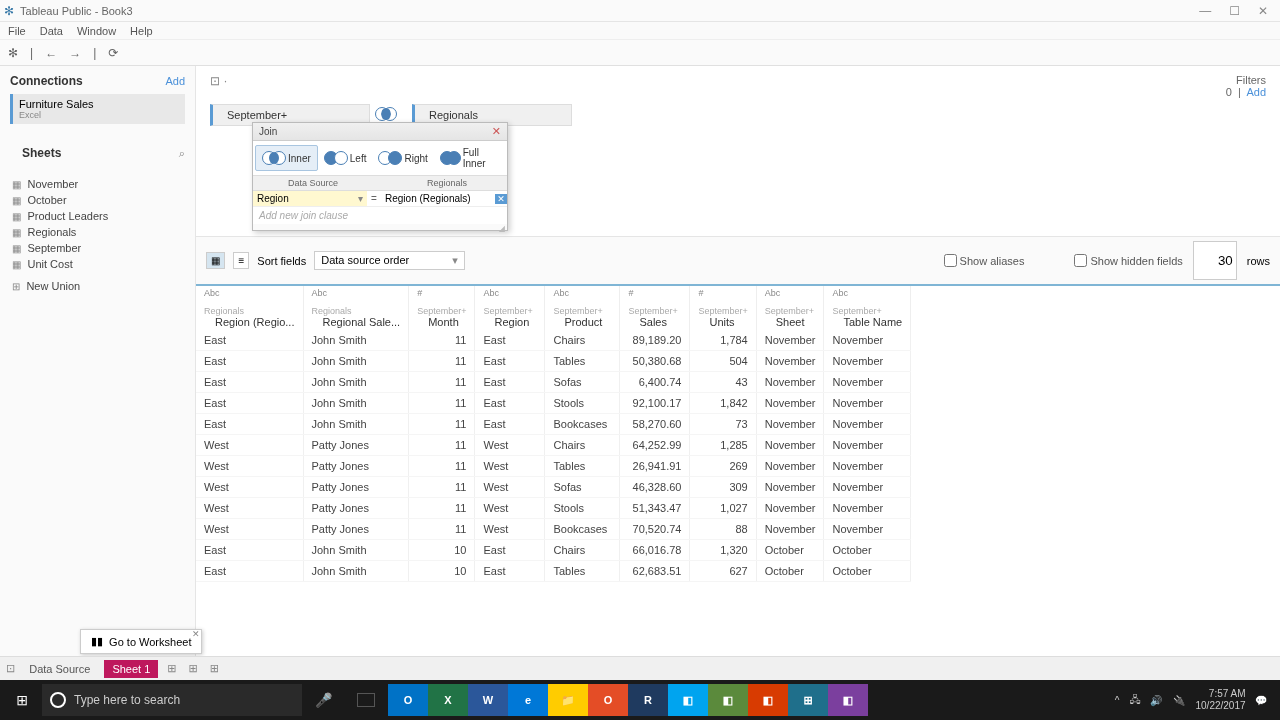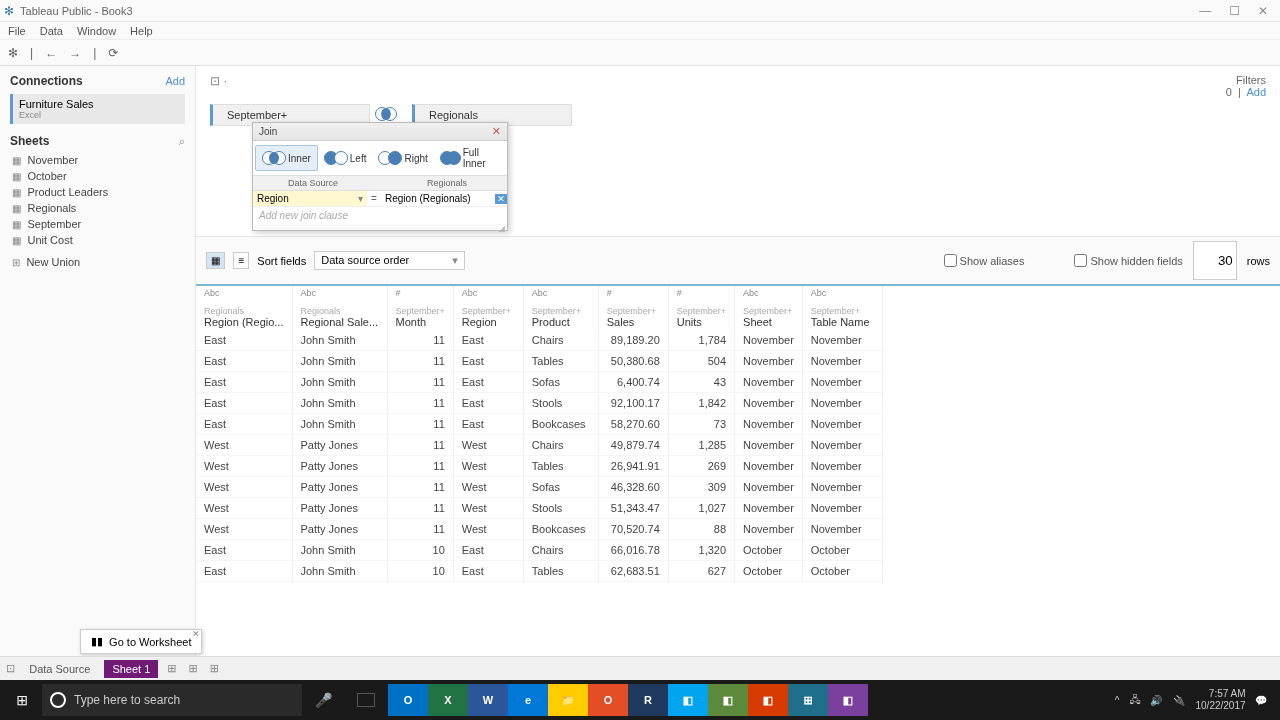--- a/index.html
+++ b/index.html
@@ -90,28 +90,28 @@
 .grid-controls .right { margin-left: auto; display: flex; align-items: center; gap: 10px; }
 .grid-controls .right label { display: flex; align-items: center; gap: 3px; color: #555; padding-left: 40px; }
 .grid-controls input.rows { width: 44px; border: 1px solid #ccc; padding: 11px 3px; text-align: right; }
 
 
 .grid-wrap { overflow: auto; height: 330px; background: #fff; font-size: 11px; }
 table.grid { border-collapse: collapse; }
 table.grid th { text-align: left; font-weight: normal; padding: 2px 8px; vertical-align: top; border-right: 1px solid #eee; background: #fff; }
 table.grid th .type { font-size: 9px; color: #888; display: block; }
 table.grid th .src { font-size: 9px; color: #aaa; display: block; margin-top: 8px; }
-table.grid th .name { font-size: 11px; color: #333; display: block; }
+table.grid th .name { font-size: 11px; color: #333; display: block; margin-left: 11px; }
 table.grid td { padding: 4px 8px; border-right: 1px solid #f0f0f0; border-bottom: 1px solid #f5f5f5; color: #444; white-space: nowrap; }
 table.grid td.num { text-align: right; }
 
 
 .bottombar { position: absolute; bottom: 40px; left: 0; right: 0; height: 24px; background: #f0f0f0; border-top: 1px solid #ddd; display: flex; align-items: center; padding: 0 6px; gap: 6px; font-size: 11px; }
 .bottombar .tab { padding: 3px 8px; cursor: pointer; color: #555; }
-.bottombar .tab.active { background: #701a75; color: #fff; }
+.bottombar .tab.active { background: #be185d; color: #fff; }
 .bottombar .icon { color: #888; cursor: pointer; padding: 0 3px; }
 
 .go-ws { position: absolute; bottom: 66px; left: 80px; background: #fff; border: 1px solid #ccc; box-shadow: 1px 1px 4px rgba(0,0,0,0.2); padding: 5px 10px; font-size: 11px; display: flex; align-items: center; gap: 6px; }
 .go-ws .x { position: absolute; top: -1px; right: 2px; font-size: 9px; color: #888; cursor: pointer; }
 
 
 .taskbar { position: absolute; bottom: 0; left: 0; right: 0; height: 40px; background: #1a1a1a; display: flex; align-items: center; padding: 0 4px; gap: 2px; }
 .taskbar .start { width: 36px; height: 32px; display: flex; align-items: center; justify-content: center; color: #fff; font-size: 14px; cursor:pointer; }
 .taskbar .search { display: flex; align-items: center; background: #2a2a2a; height: 32px; width: 260px; padding: 0 8px; gap: 8px; color: #ccc; font-size: 12px; }
 .taskbar .search .circ { width: 16px; height: 16px; border: 2px solid #fff; border-radius: 50%; }
@@ -156,21 +156,21 @@
   <div class="sidebar">
     <h3>
       <span>Connections</span>
       <span class="add">Add</span>
     </h3>
     <div class="conn-item">
       <div>Furniture Sales</div>
       <div class="sub">Excel</div>
     </div>
     <div class="sheets-hdr">
-      <h3 style="margin:0">Sheets</h3>
+      <h3 style="margin:12px">Sheets</h3>
       <span style="color:#888">⌕</span>
     </div>
     <div id="sheets-list">
         <div class="sheet-item">
           <span class="sheet-icon">▦</span>
           <span>November</span>
         </div>
         <div class="sheet-item">
           <span class="sheet-icon">▦</span>
           <span>October</span>
@@ -405,21 +405,21 @@
               <td class="num">73</td>
               <td>November</td>
               <td>November</td>
             </tr>
             <tr>
               <td>West</td>
               <td>Patty Jones</td>
               <td class="num">11</td>
               <td>West</td>
               <td>Chairs</td>
-              <td class="num">49,879.74</td>
+              <td class="num">64,252.99</td>
               <td class="num">1,285</td>
               <td>November</td>
               <td>November</td>
             </tr>
             <tr>
               <td>West</td>
               <td>Patty Jones</td>
               <td class="num">11</td>
               <td>West</td>
               <td>Tables</td>

